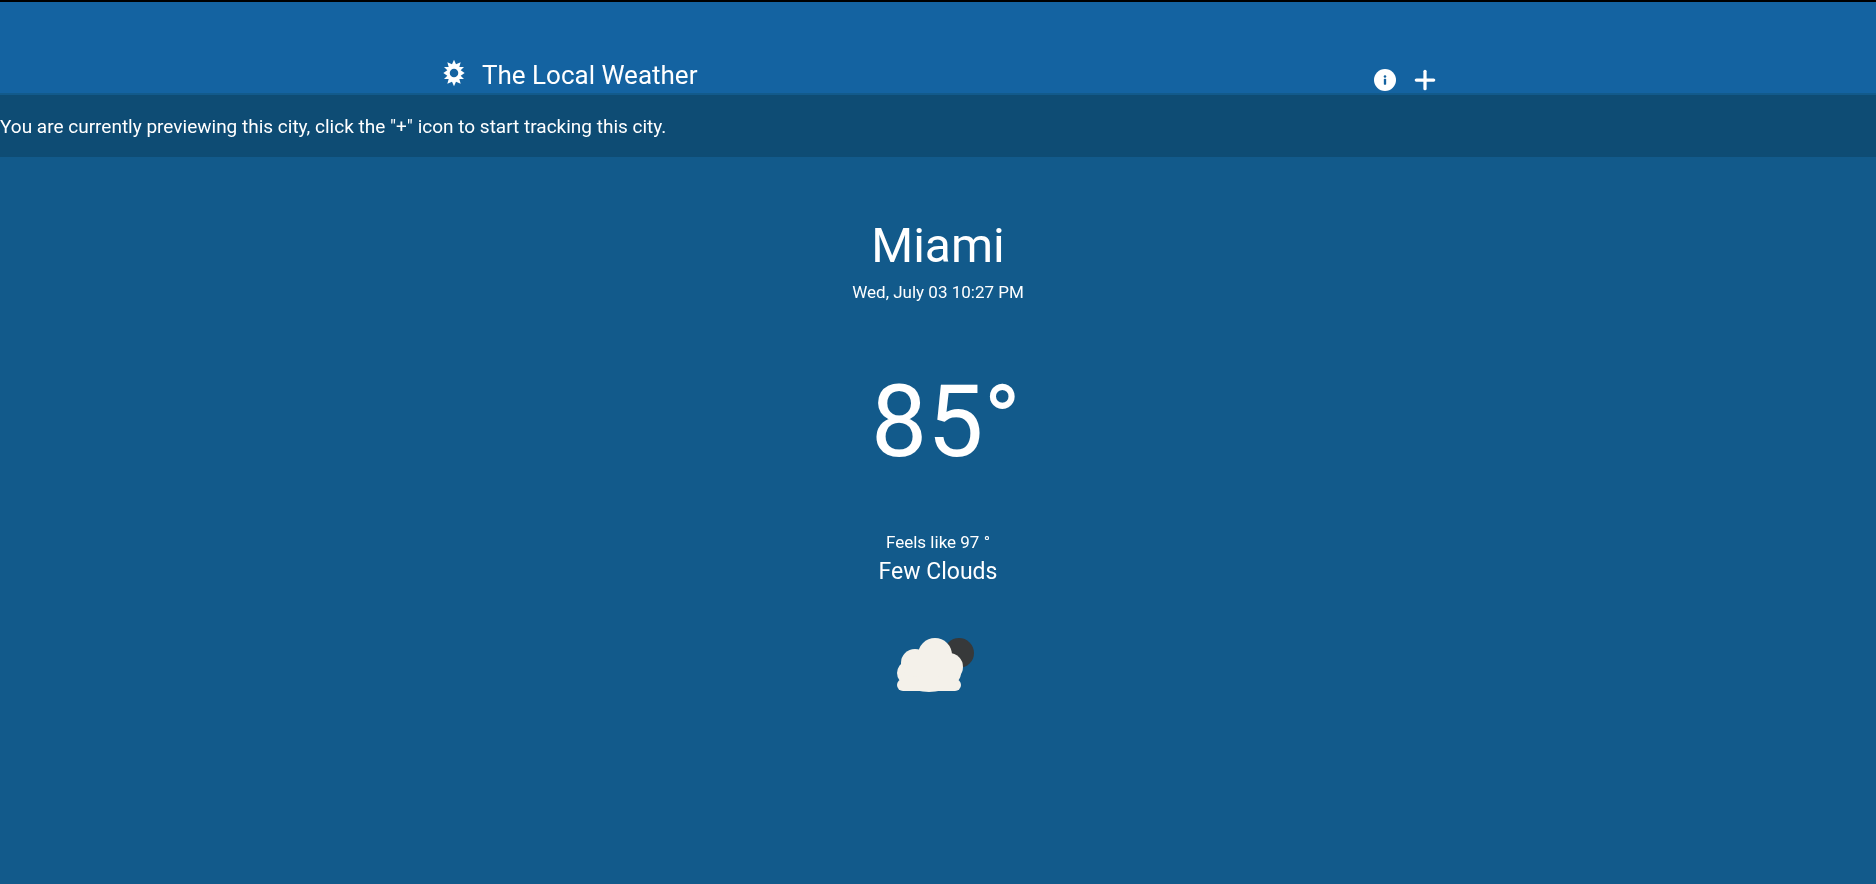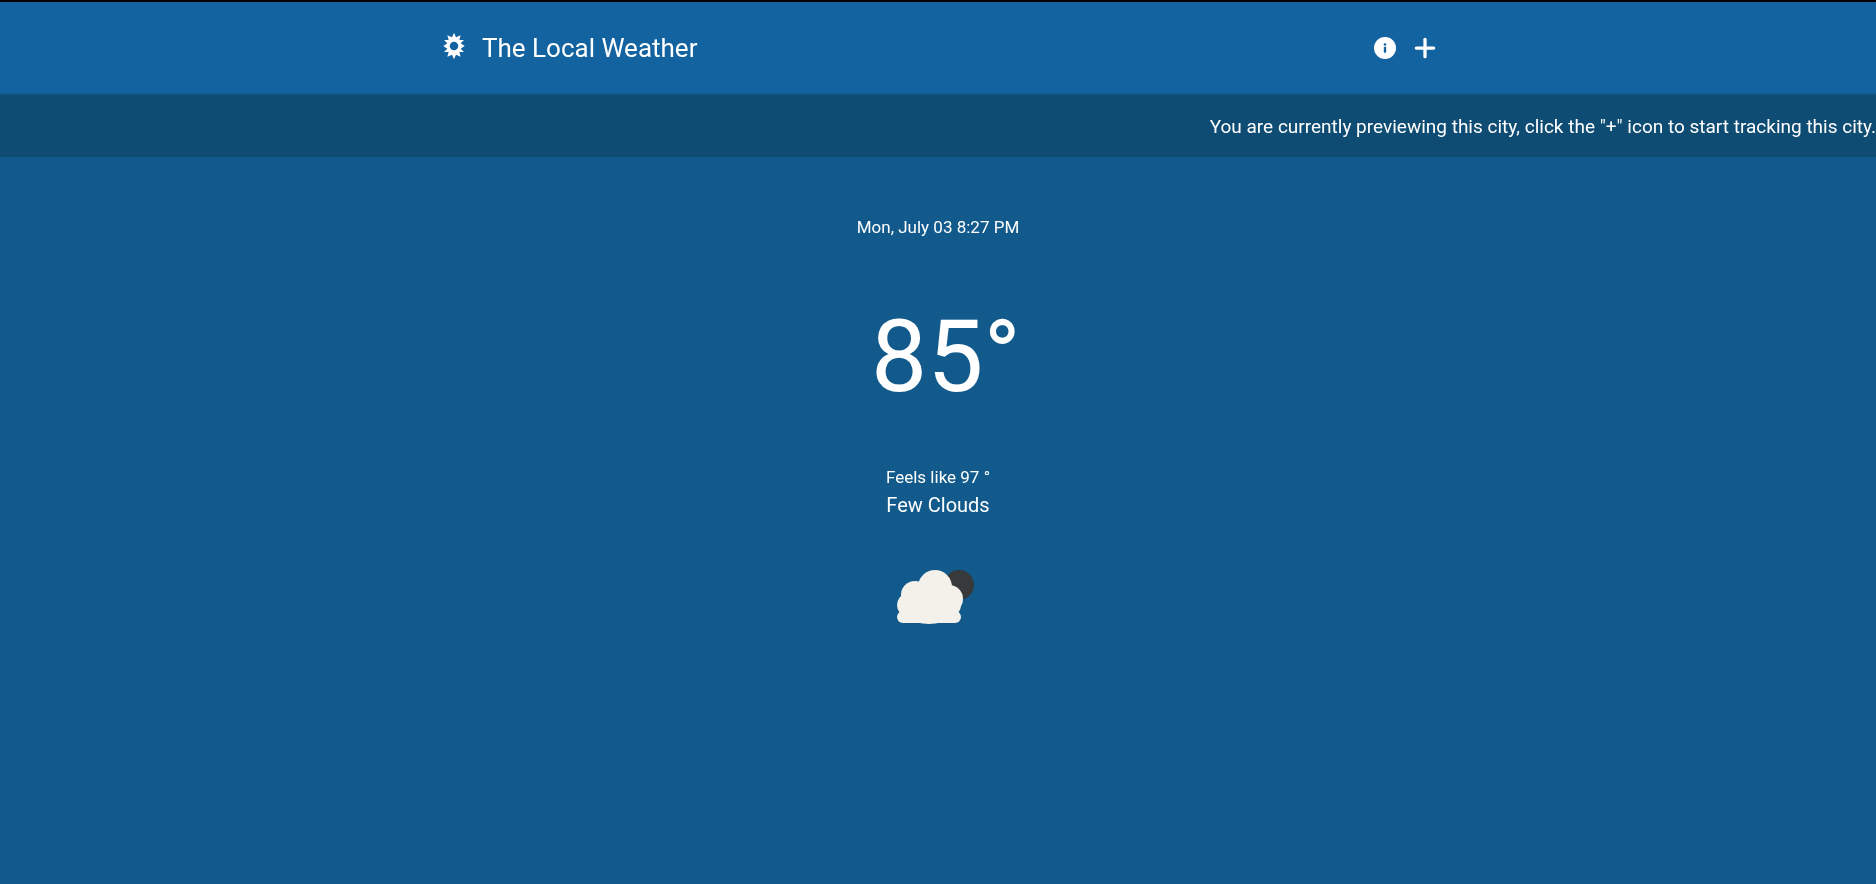--- a/index.html
+++ b/index.html
@@ -11,21 +11,21 @@
       font-family: -apple-system, BlinkMacSystemFont, "Segoe UI", Roboto, Arial, sans-serif;
       background-color: #125a8b;
       color: #ffffff;
       width: 100%;
       min-height: 884px;
     }
     .header {
       background-color: #1463a1;
       height: 93px;
       display: flex;
-      align-items: center;
+      align-items: flex-end;
       justify-content: space-between;
       padding: 0 calc((100% - 1000px) / 2);
       border-top: 2px solid #000;
     }
     .header-left {
       display: flex;
       align-items: center;
       gap: 12px;
     }
     .app-title {
@@ -64,21 +64,21 @@
     }
     .sun-icon svg {
       width: 32px;
       height: 32px;
     }
     .preview-banner {
       background-color: #0e4c74;
       height: 62px;
       display: flex;
       align-items: center;
-      justify-content: flex-end;
+      justify-content: flex-start;
       font-size: 19px;
       margin-top: 2px;
     }
     .main-content {
       display: flex;
       flex-direction: column;
       align-items: center;
       padding-top: 60px;
     }
     .city-name {
@@ -96,21 +96,21 @@
       font-weight: 400;
       line-height: 1;
       margin-bottom: 60px;
       margin-left: 16px;
     }
     .feels-like {
       font-size: 17px;
       margin-bottom: 6px;
     }
     .condition {
-      font-size: 20px;
+      font-size: 23px;
       margin-bottom: 44px;
     }
     .weather-icon {
       display: flex;
       align-items: center;
       justify-content: center;
     }
     .weather-icon svg {
       width: 94px;
       height: 66px;
@@ -143,21 +143,22 @@
       </svg>
     </span>
   </div>
 </div>
 
 <div class="preview-banner">
   <span>You are currently previewing this city, click the "+" icon to start tracking this city.</span>
 </div>
 
 <div class="main-content">
-  <div class="datetime">Mon, July 03 8:27 PM</div>
+  <div class="city-name">Miami</div>
+  <div class="datetime">Wed, July 03 10:27 PM</div>
   <div class="temperature">85°</div>
   <div class="feels-like">Feels like 97 °</div>
   <div class="condition">Few Clouds</div>
   <div class="weather-icon">
     <svg viewBox="0 0 94 66">
       <circle cx="68" cy="24" r="15" fill="#37393a"></circle>
       <ellipse cx="38" cy="44" rx="32" ry="19" fill="#f4f1ea"></ellipse>
       <circle cx="24" cy="34" r="14" fill="#f4f1ea"></circle>
       <circle cx="44" cy="26" r="17" fill="#f4f1ea"></circle>
       <circle cx="58" cy="38" r="14" fill="#f4f1ea"></circle>

